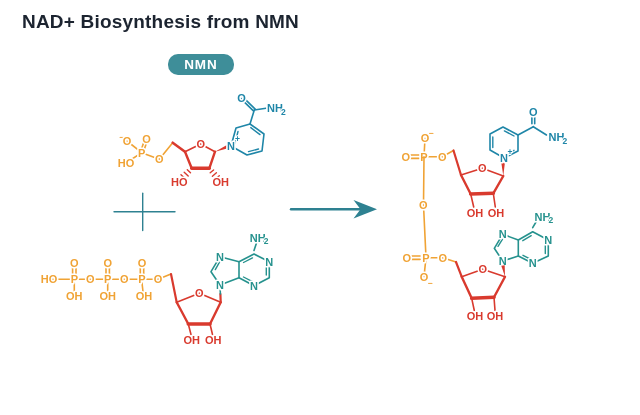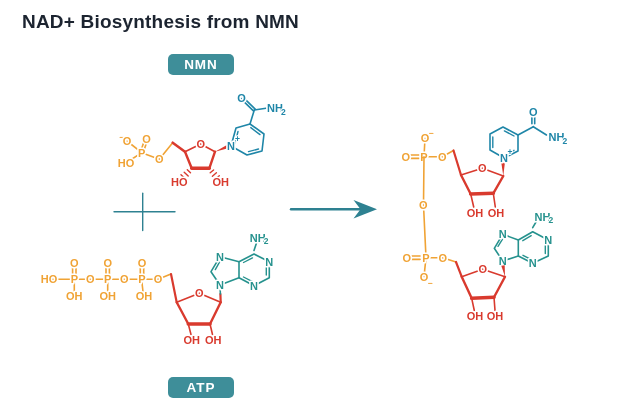--- a/index.html
+++ b/index.html
@@ -1,21 +1,21 @@
 <!DOCTYPE html>
 <html style="--background: #FFFFFF; --title-ink: #1C2430; --badge-teal: #3E8E99; --arrow-teal: #2E8191; --phosphate-orange: #F0A335; --ribose-red: #D93A2E; --nicotinamide-teal: #1F86A8; --adenine-teal: #26928E;"><head>
 <meta charset="utf-8">
 <style>
   html,body{margin:0;padding:0;background:#fff;}
   .canvas{position:relative;width:593px;height:415px;background:var(--background,#fff);overflow:hidden;
           font-family:"Liberation Sans",sans-serif;}
   .title{position:absolute;left:22px;top:11px;font-size:19px;font-weight:700;color:var(--title-ink,#1c2430);letter-spacing:.2px;}
   .badge{position:absolute;height:21px;display:flex;align-items:center;justify-content:center;
          background:var(--badge-teal,#3e8e99);color:#fff;font-weight:700;font-size:13.5px;
-         border-radius:5px;letter-spacing:1px;}
+         border-radius:10px;letter-spacing:1px;}
   .badge sup{font-size:9px;line-height:0;margin-left:1px;}
   .badge.nmn{left:168px;top:54px;width:66px;}
   .badge.nad{left:456px;top:53px;width:70px;}
   .badge.atp{left:168px;top:377px;width:66px;}
   svg.scene{position:absolute;left:0;top:0;}
   svg line,svg polyline,svg polygon{fill:none;stroke-width:1.6;stroke-linecap:round;stroke-linejoin:round;}
   .lo{stroke:var(--phosphate-orange,#f0a335);}
   .lr{stroke:var(--ribose-red,#d93a2e);}
   .ln{stroke:var(--nicotinamide-teal,#1f86a8);}
   .la{stroke:var(--adenine-teal,#26928e);}
@@ -32,23 +32,20 @@
 </style>
 </head>
 <body>
 
 <div class="canvas">
 
   <div class="title">NAD+ Biosynthesis from NMN</div>
 
   <div class="badge nmn">
       <span>NMN</span>
-    </div>
-  <div class="badge atp">
-      <span>ATP</span>
     </div>
 
   <svg class="scene" width="640" height="415" viewBox="0 0 640 415">
 
     <g>
       <line class="lt w14" x1="114" y1="211.7" x2="175" y2="211.7"></line>
       <line class="lt w14" x1="142.7" y1="193.3" x2="142.7" y2="230.5"></line>
     </g>
 
     <g>

